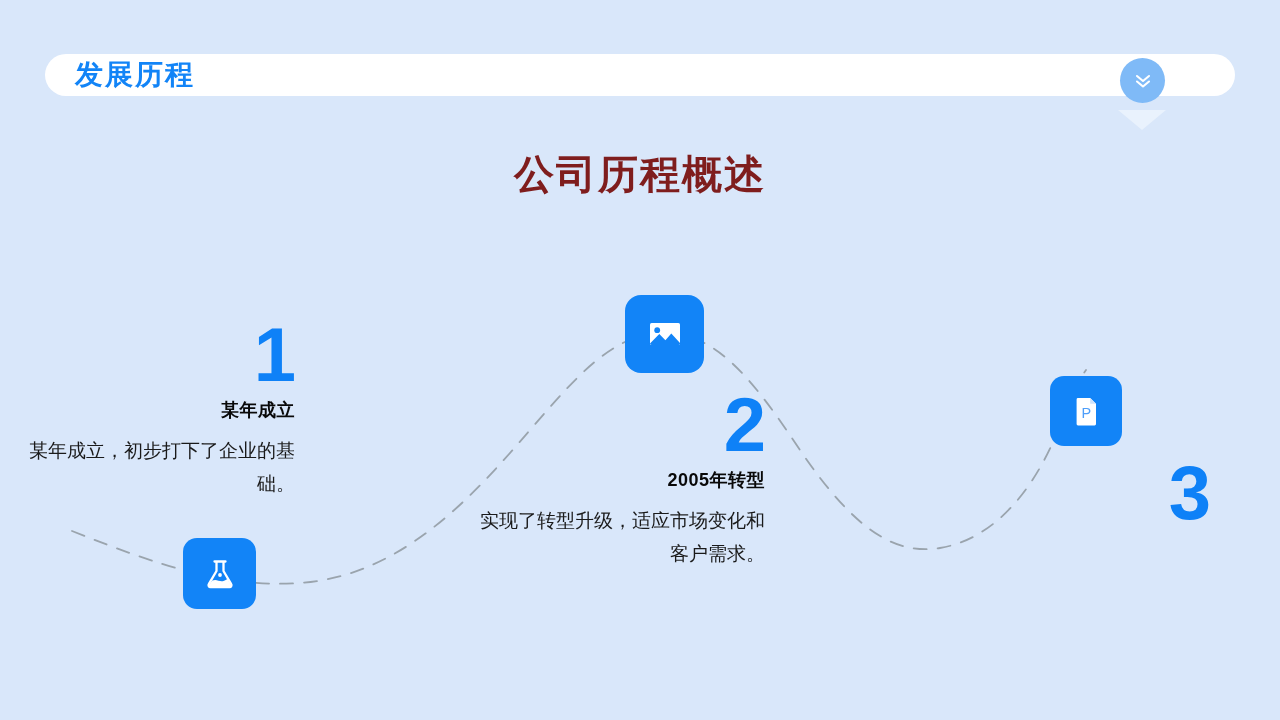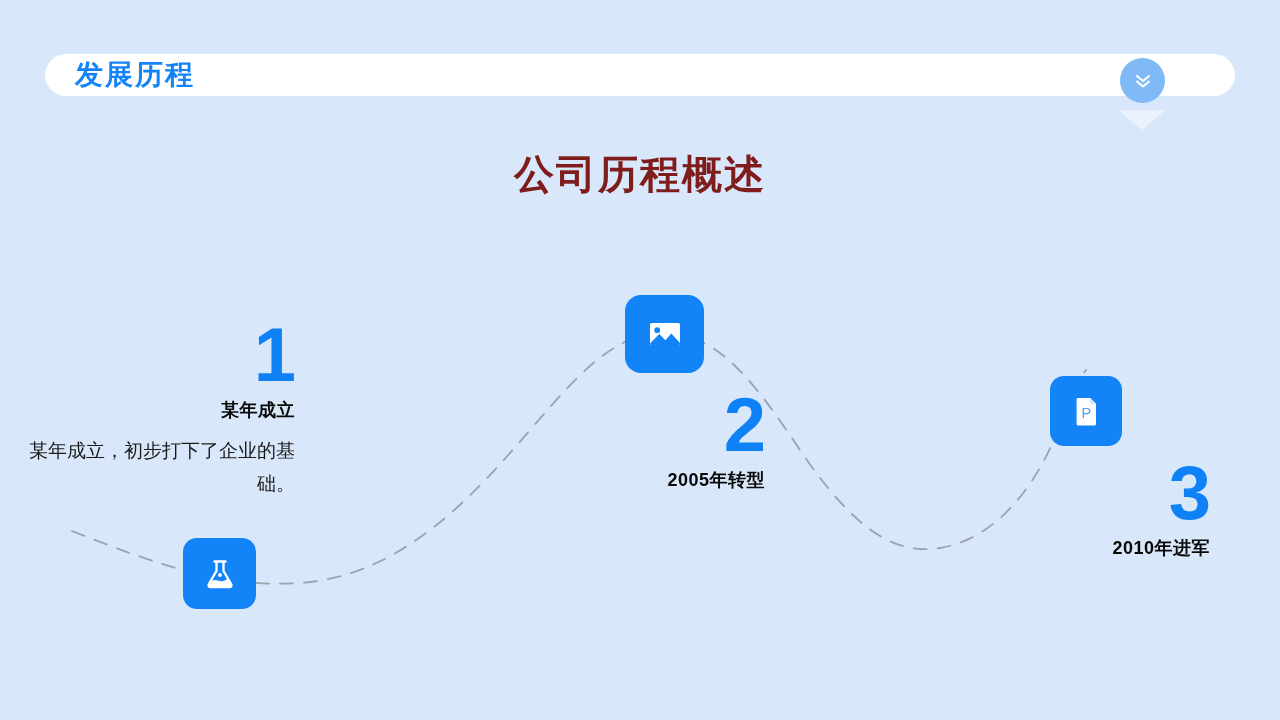--- a/index.html
+++ b/index.html
@@ -212,20 +212,20 @@
 
   <div class="milestone m1">
     <div class="m-number">1</div>
     <div class="m-title">某年成立</div>
     <div class="m-desc">某年成立，初步打下了企业的基础。</div>
   </div>
 
   <div class="milestone m2">
     <div class="m-number">2</div>
     <div class="m-title">2005年转型</div>
+    <div class="m-desc">实现了转型升级，适应市场变化和客户需求。</div>
   </div>
 
   <div class="milestone m3">
     <div class="m-number">3</div>
-    <div class="m-title">2010年进军</div>
   </div>
 
 </div>
 
 </body></html>

